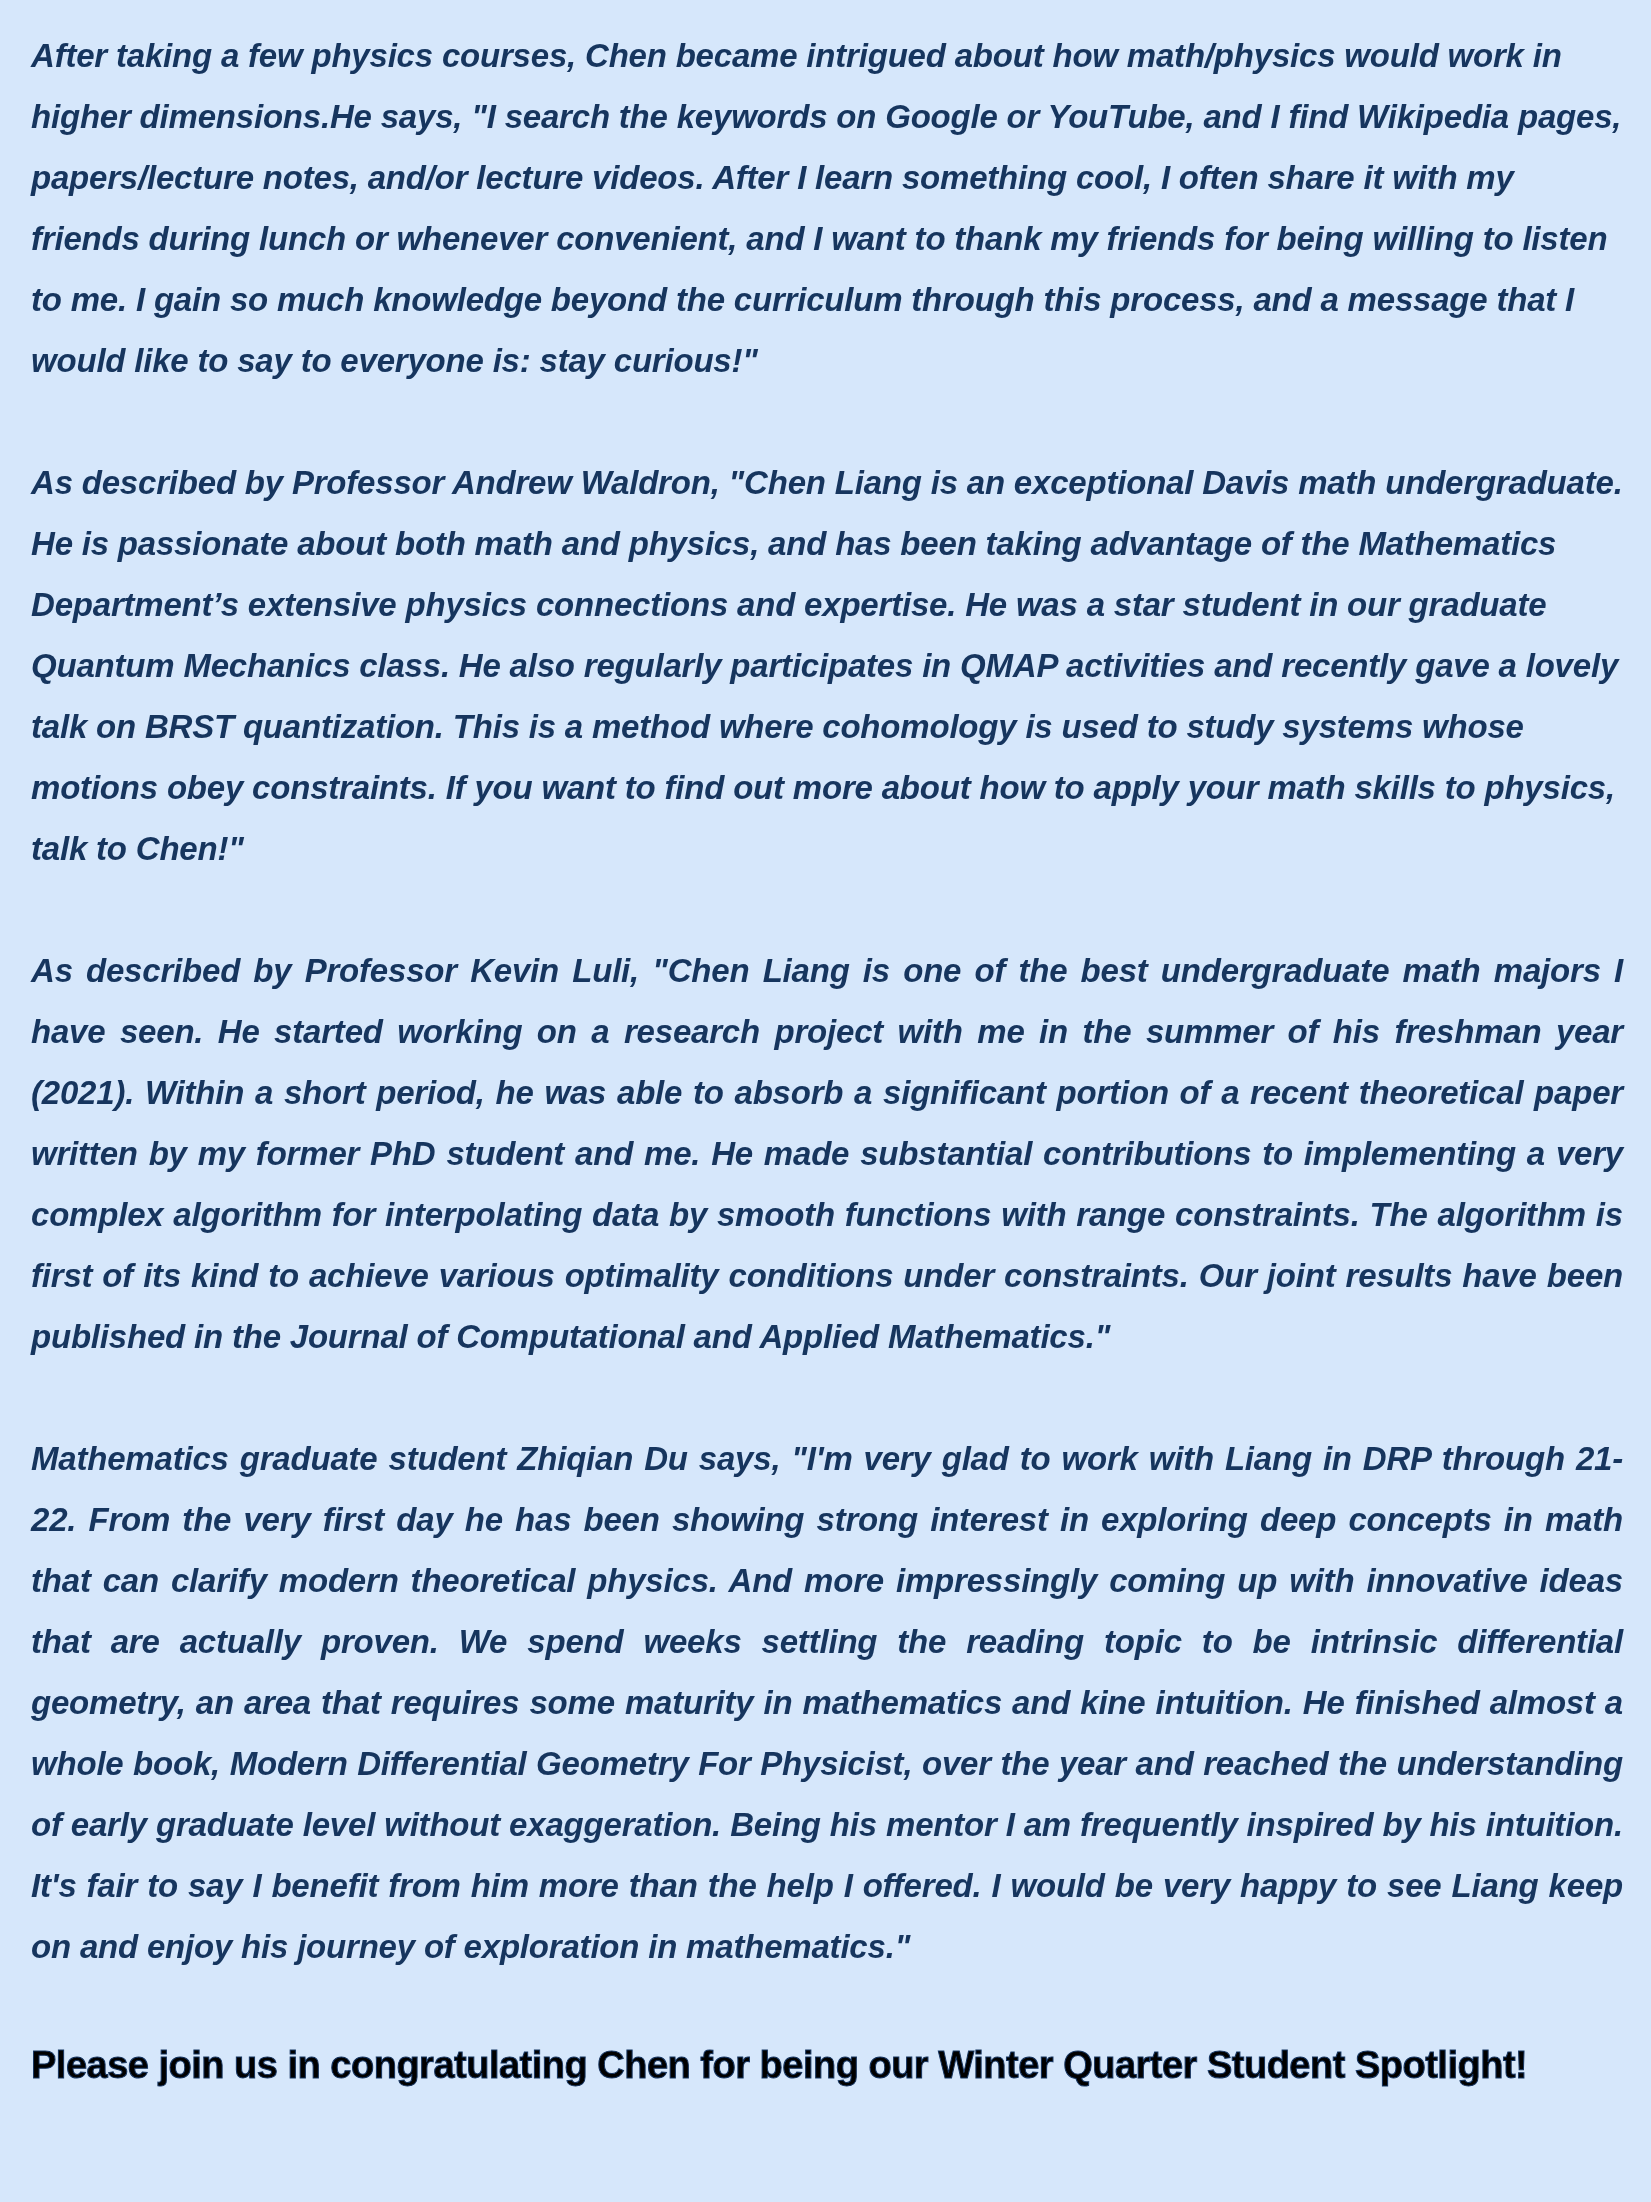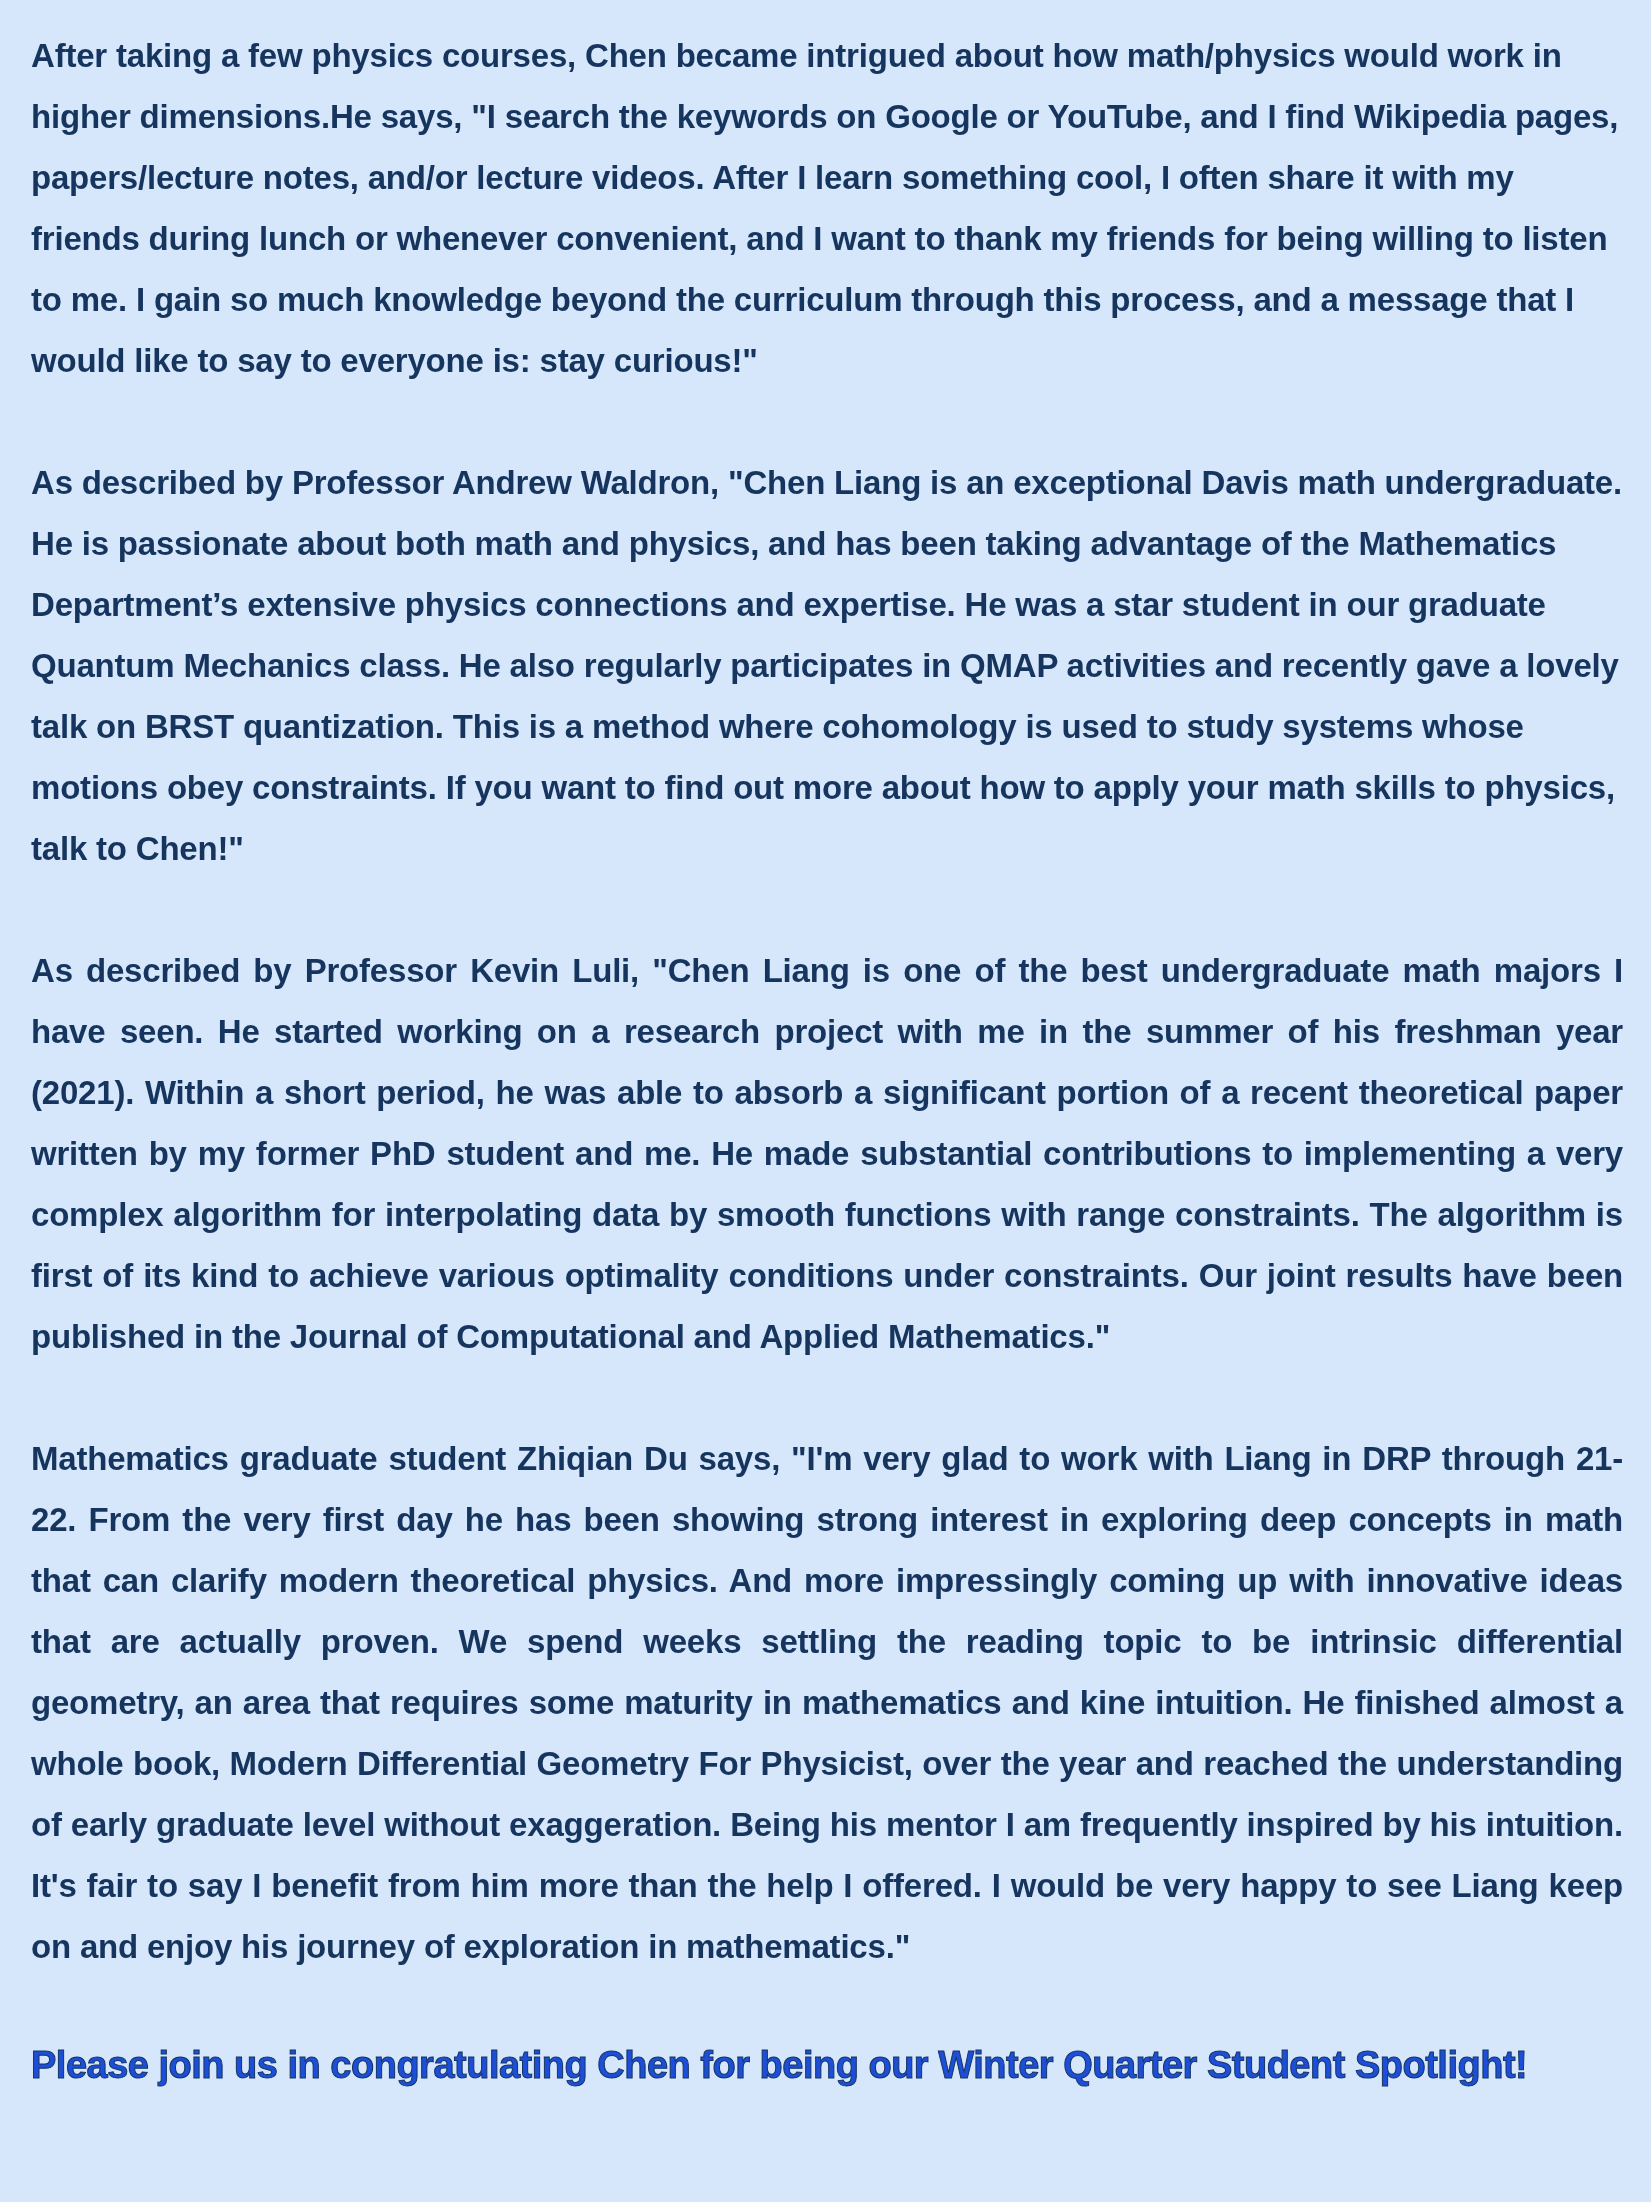--- a/index.html
+++ b/index.html
@@ -14,29 +14,30 @@
   }
   main { width: 100%; }
   .para {
     margin: 0 0 61px 0;
     font-size: 33px;
     line-height: 61px;
     font-weight: 700;
     letter-spacing: -0.2px;
     color: #16355e;
     text-align: left;
+    font-style: italic;
   }
   .para.justify { text-align: justify; }
   .closing {
     margin: 34px 0 0 0;
     font-size: 38px;
     line-height: 54px;
     font-weight: 700;
     letter-spacing: -0.5px;
-    color: #1d4ed8;
+    color: #000000;
     -webkit-text-stroke: 1px #14335f;
   }
 </style>
 </head>
 <body>
 
 <main>
   <p class="para">After taking a few physics courses, Chen became intrigued about how math/physics would work in higher dimensions.He says, "I search the keywords on Google or YouTube, and I find Wikipedia pages, papers/lecture notes, and/or lecture videos. After I learn something cool, I often share it with my friends during lunch or whenever convenient, and I want to thank my friends for being willing to listen to me. I gain so much knowledge beyond the curriculum through this process, and a message that I would like to say to everyone is: stay curious!"</p>
   <p class="para">As described by Professor Andrew Waldron, "Chen Liang is an exceptional Davis math undergraduate. He is passionate about both math and physics, and has been taking advantage of the Mathematics Department’s extensive physics connections and expertise. He was a star student in our graduate Quantum Mechanics class. He also regularly participates in QMAP activities and recently gave a lovely talk on BRST quantization. This is a method where cohomology is used to study systems whose motions obey constraints. If you want to find out more about how to apply your math skills to physics, talk to Chen!"</p>
   <p class="para justify">As described by Professor Kevin Luli, "Chen Liang is one of the best undergraduate math majors I have seen. He started working on a research project with me in the summer of his freshman year (2021). Within a short period, he was able to absorb a significant portion of a recent theoretical paper written by my former PhD student and me. He made substantial contributions to implementing a very complex algorithm for interpolating data by smooth functions with range constraints. The algorithm is first of its kind to achieve various optimality conditions under constraints. Our joint results have been published in the Journal of Computational and Applied Mathematics."</p>

